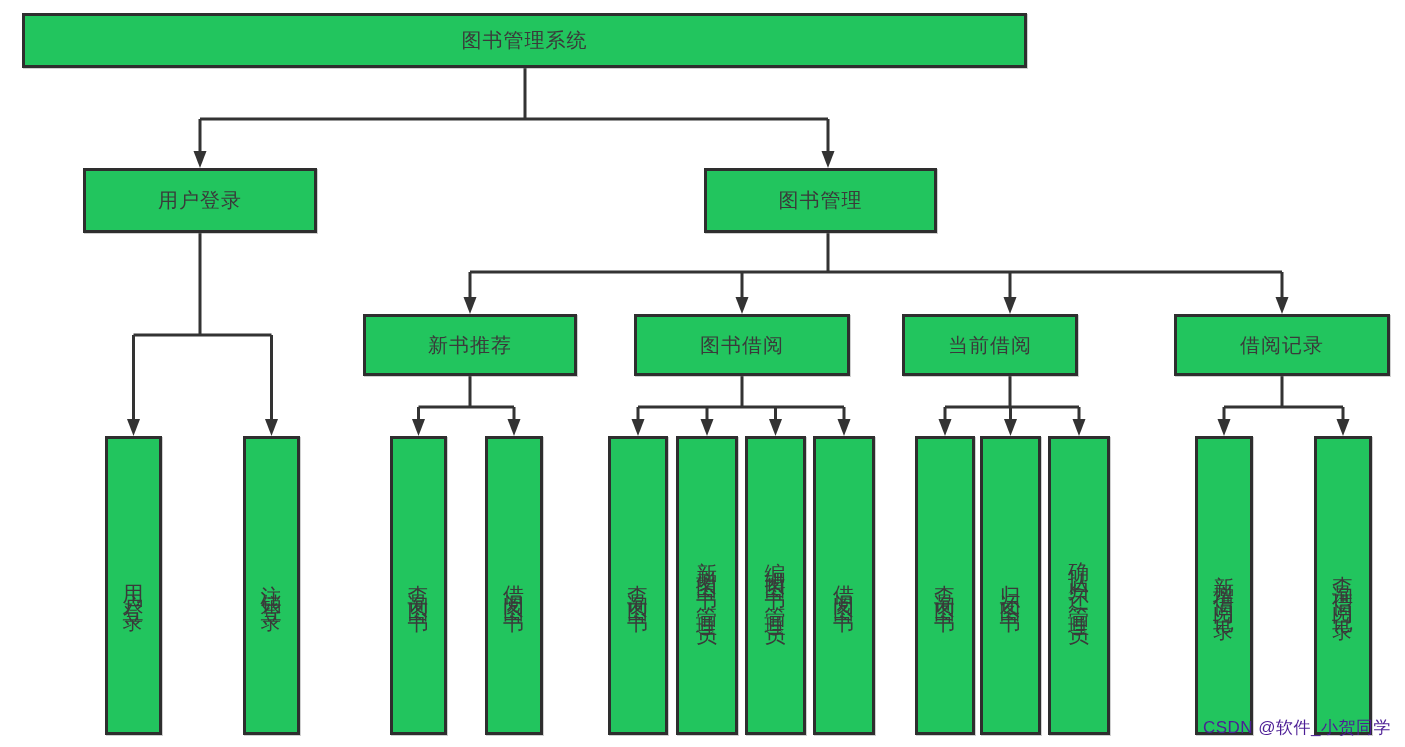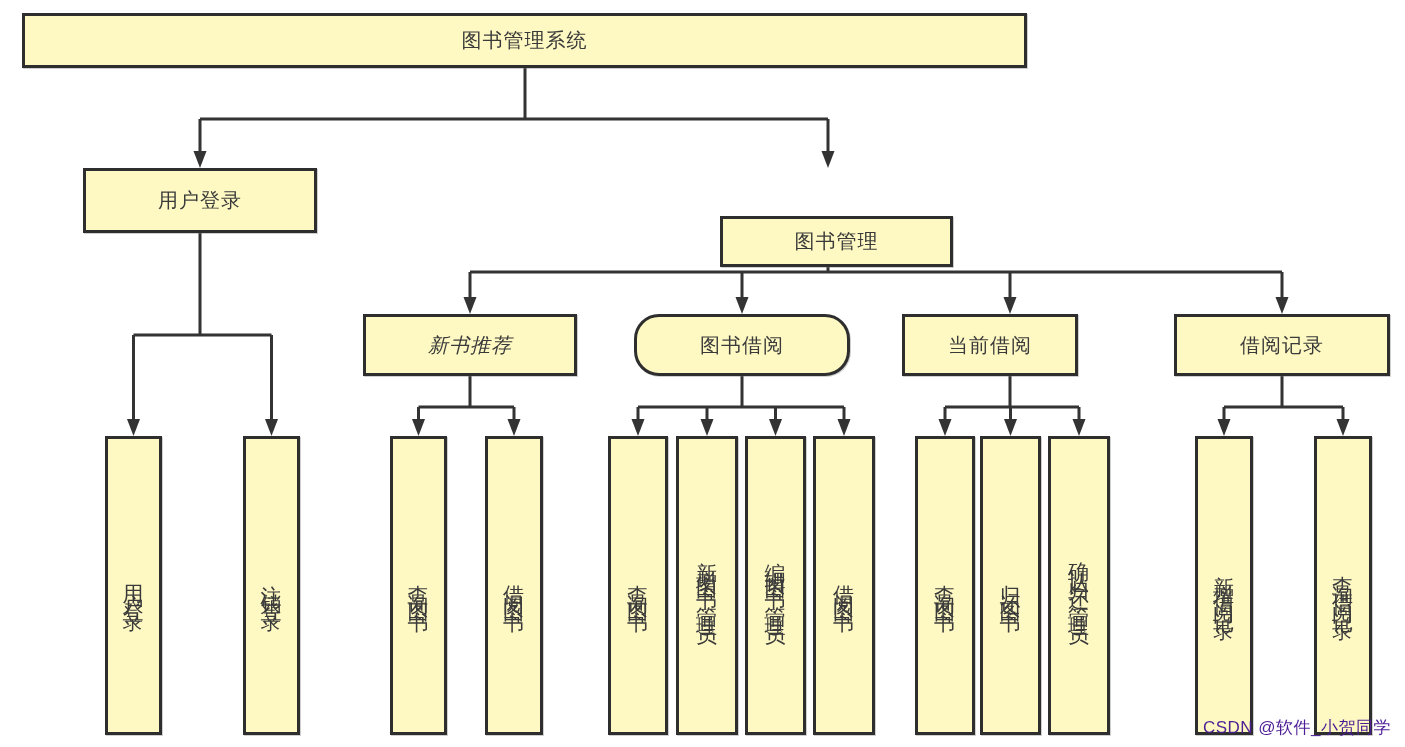--- a/index.html
+++ b/index.html
@@ -8,21 +8,21 @@
     width:1405px;height:747px;
     background:#ffffff;
     font-family:"Liberation Sans", sans-serif;
     color:#3a3a3a;
     overflow:hidden;
   }
   #connectors{position:absolute;left:0;top:0;width:1405px;height:747px;}
   .node{
     position:absolute;
     box-sizing:border-box;
-    background:#fef9c3;
+    background:#22c55e;
     border:3px solid #2e2e2e;
     display:flex;
     align-items:center;
     justify-content:center;
     box-shadow:1px 1px 0 rgba(120,120,120,.35);
   }
   .hlabel{
     font-size:20px;
     letter-spacing:1px;
     white-space:nowrap;
@@ -92,28 +92,28 @@
     </g>
   </svg>
 
   <div class="node" style="left:22px;top:13px;width:1005px;height:55px;">
     <span class="hlabel">图书管理系统</span>
   </div>
 
   <div class="node" style="left:83px;top:168px;width:234px;height:65px;">
     <span class="hlabel">用户登录</span>
   </div>
-  <div class="node" style="left:720px;top:168px;width:233px;height:51px;margin-top:48px;">
+  <div class="node" style="left:704px;top:168px;width:233px;height:65px;">
     <span class="hlabel">图书管理</span>
   </div>
 
-  <div class="node" style="left:363px;top:314px;width:214px;height:62px;font-style:italic;">
+  <div class="node" style="left:363px;top:314px;width:214px;height:62px;">
     <span class="hlabel">新书推荐</span>
   </div>
-  <div class="node" style="left:634px;top:314px;width:216px;height:62px;border-radius:25px;">
+  <div class="node" style="left:634px;top:314px;width:216px;height:62px;">
     <span class="hlabel">图书借阅</span>
   </div>
   <div class="node" style="left:902px;top:314px;width:176px;height:62px;">
     <span class="hlabel">当前借阅</span>
   </div>
   <div class="node" style="left:1174px;top:314px;width:216px;height:62px;">
     <span class="hlabel">借阅记录</span>
   </div>
 
   <div class="node" style="left:105px;top:436px;width:57px;height:299px;">

